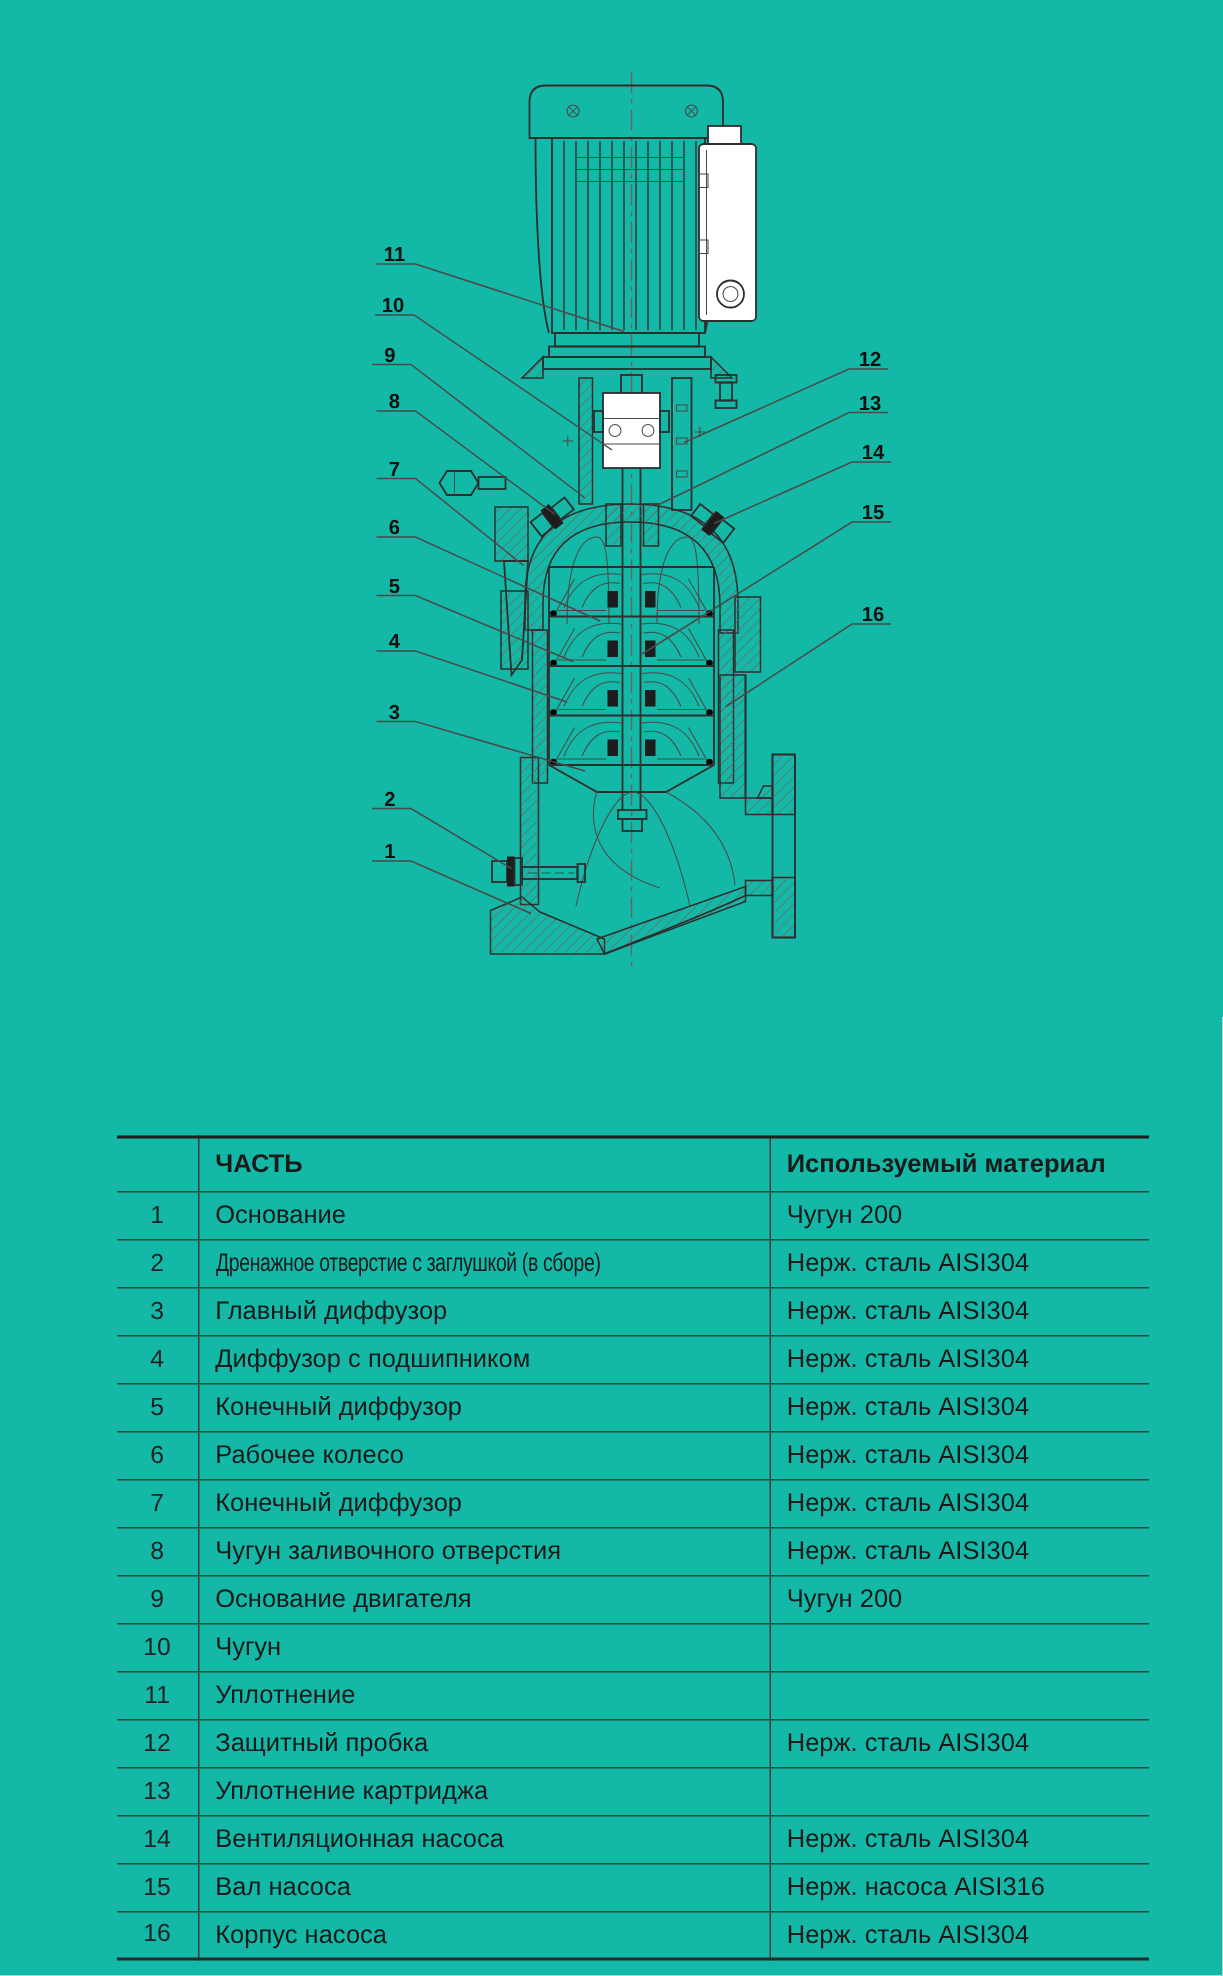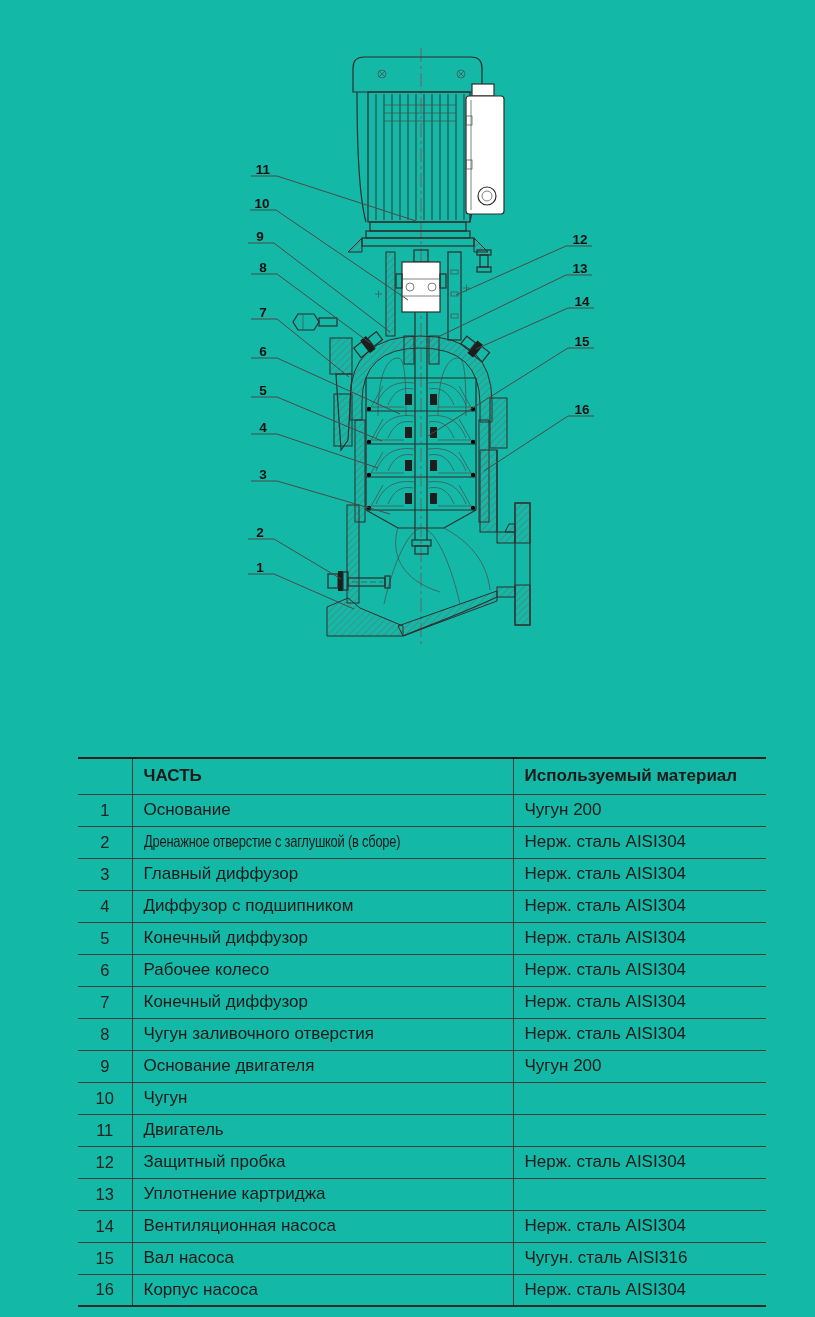--- a/index.html
+++ b/index.html
@@ -313,42 +313,42 @@
           <td class="part"><span>Основание двигателя</span></td>
           <td class="material">Чугун 200</td>
         </tr>
         <tr>
           <td class="num">10</td>
           <td class="part"><span>Чугун</span></td>
           <td class="material"></td>
         </tr>
         <tr>
           <td class="num">11</td>
-          <td class="part"><span>Двигатель</span></td>
+          <td class="part"><span>Уплотнение</span></td>
           <td class="material"></td>
         </tr>
         <tr>
           <td class="num">12</td>
           <td class="part"><span>Защитный пробка</span></td>
           <td class="material">Нерж. сталь AISI304</td>
         </tr>
         <tr>
           <td class="num">13</td>
           <td class="part"><span>Уплотнение картриджа</span></td>
           <td class="material"></td>
         </tr>
         <tr>
           <td class="num">14</td>
           <td class="part"><span>Вентиляционная насоса</span></td>
           <td class="material">Нерж. сталь AISI304</td>
         </tr>
         <tr>
           <td class="num">15</td>
           <td class="part"><span>Вал насоса</span></td>
-          <td class="material">Чугун. сталь AISI316</td>
+          <td class="material">Нерж. насоса AISI316</td>
         </tr>
         <tr>
           <td class="num">16</td>
           <td class="part"><span>Корпус насоса</span></td>
           <td class="material">Нерж. сталь AISI304</td>
         </tr>
       </tbody>
   </table>
 
 </div>

